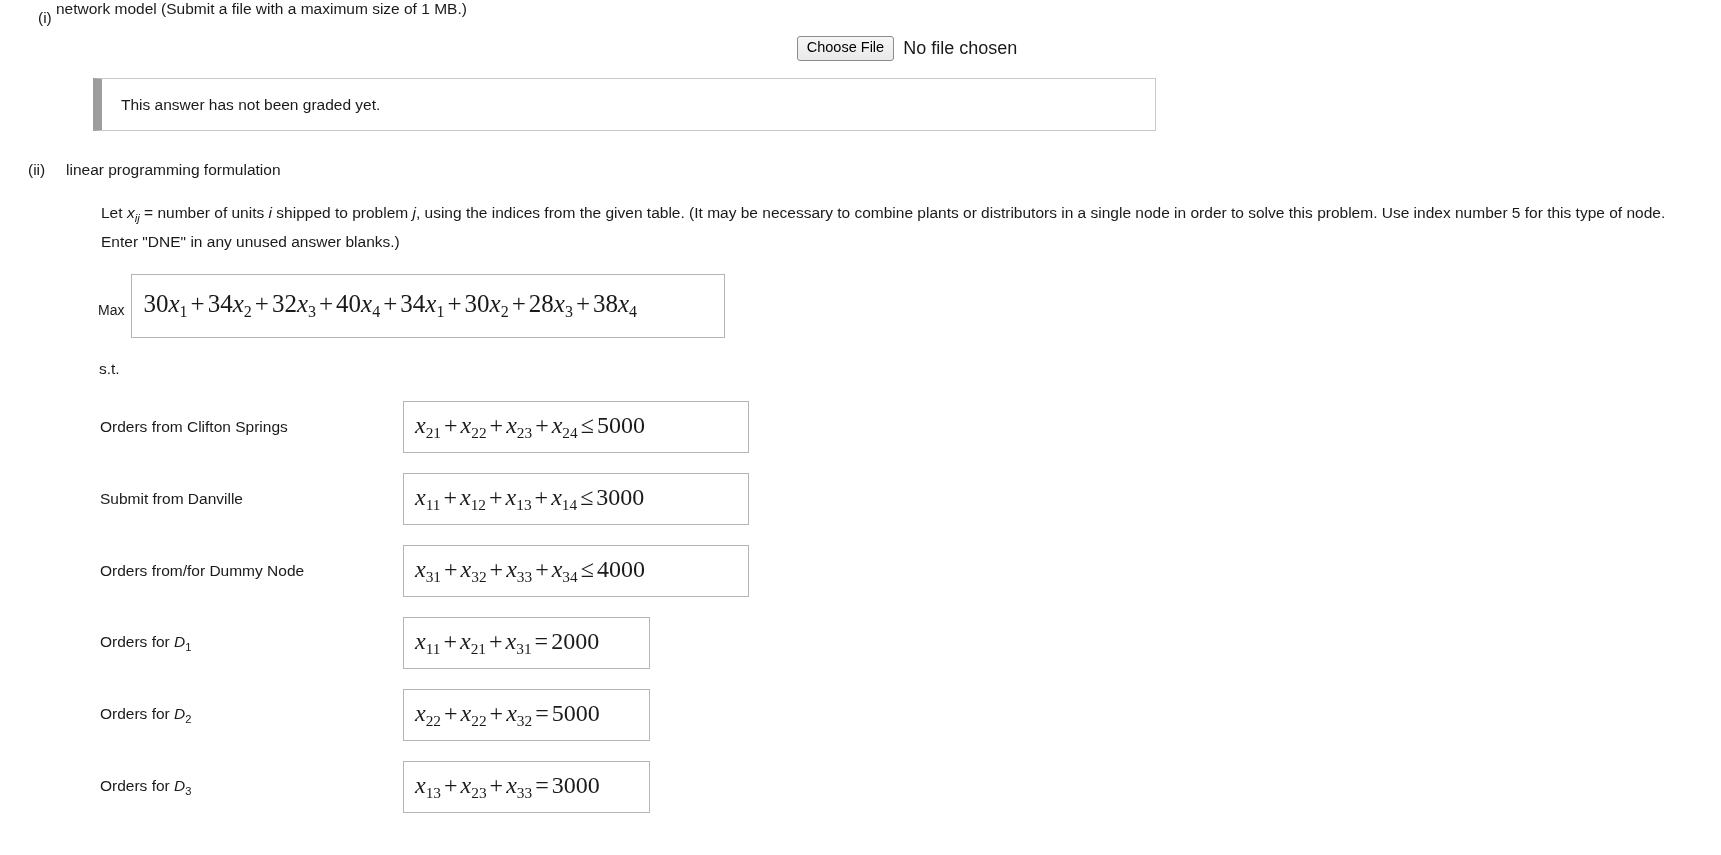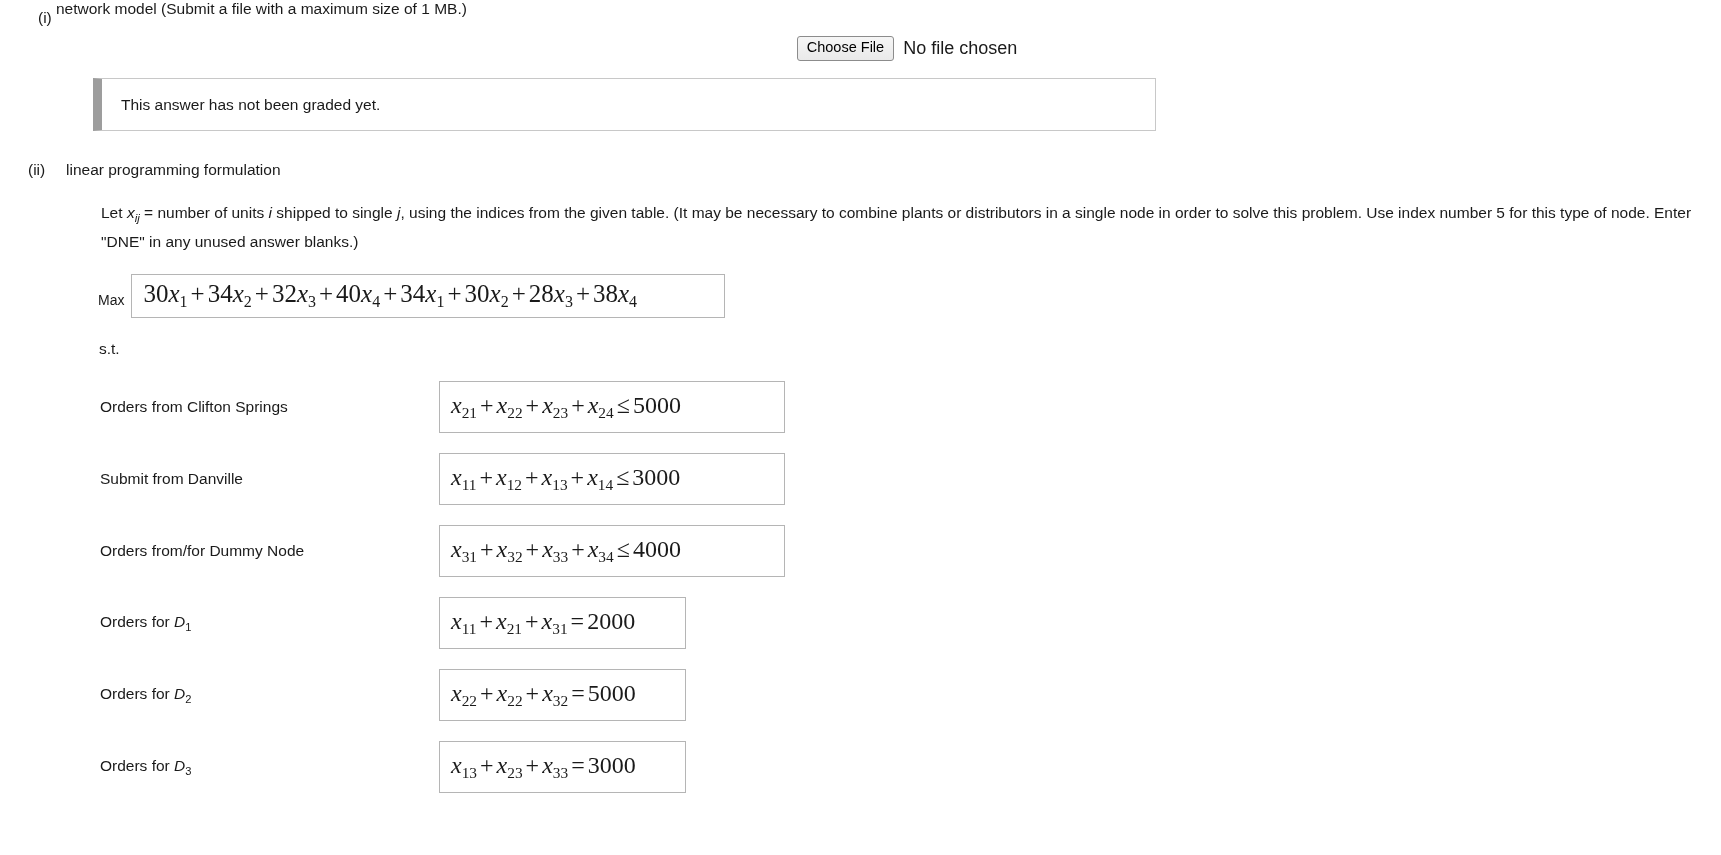--- a/index.html
+++ b/index.html
@@ -141,21 +141,21 @@
   .ans-box {
     border: 1px solid #b5b5b5;
     background: #ffffff;
     box-sizing: border-box;
     display: flex;
     align-items: center;
     padding: 0 11px;
     overflow: hidden;
   }
   .ans-box.objective {
-    height: 44px;
+    height: 64px;
     width: 594px;
   }
 
   .st-label {
     margin: 22px 0 0 99px;
     font-size: 15.5px;
     color: #1a1a1a;
   }
 
   
@@ -178,21 +178,20 @@
     font-size: 0.72em;
     vertical-align: -0.33em;
     font-style: normal;
   }
   .con-box-wrap {
     position: absolute;
     left: 403px;
   }
   .ans-box.constraint {
     height: 52px;
-    margin-left: 36px;
   }
   .ans-box.w-lg { width: 346px; }
   .ans-box.w-md { width: 247px; }
   .con-row .math { font-size: 24px; }
 </style>
 </head>
 <body>
 
 <div class="part-i">
   <div class="item-row">
@@ -214,21 +213,21 @@
   <div class="item-row">
     <div class="marker ii">(ii)</div>
     <div class="part-ii-title">linear programming formulation</div>
   </div>
 
   <div class="let-para">
     <span>Let</span>
     <i>x</i><span class="sub-ij">ij</span>
     <span>= number of units</span>
     <i>i</i>
-    <span>shipped to single</span>
+    <span>shipped to problem</span>
     <i>j</i><span>, using the indices from the given table. (It may be necessary to combine plants or distributors in a single node in order to solve this</span>
     <span>problem. Use index number 5 for this type of node. Enter "DNE" in any unused answer blanks.)</span>
   </div>
 
   <div class="max-row">
     <span class="max-label">Max</span>
     <div class="ans-box objective">
       <span class="math" id="objective-math"><span>30<i>x</i><sub>1</sub></span><span class="op">+</span><span>34<i>x</i><sub>2</sub></span><span class="op">+</span><span>32<i>x</i><sub>3</sub></span><span class="op">+</span><span>40<i>x</i><sub>4</sub></span><span class="op">+</span><span>34<i>x</i><sub>1</sub></span><span class="op">+</span><span>30<i>x</i><sub>2</sub></span><span class="op">+</span><span>28<i>x</i><sub>3</sub></span><span class="op">+</span><span>38<i>x</i><sub>4</sub></span></span>
     </div>
   </div>

